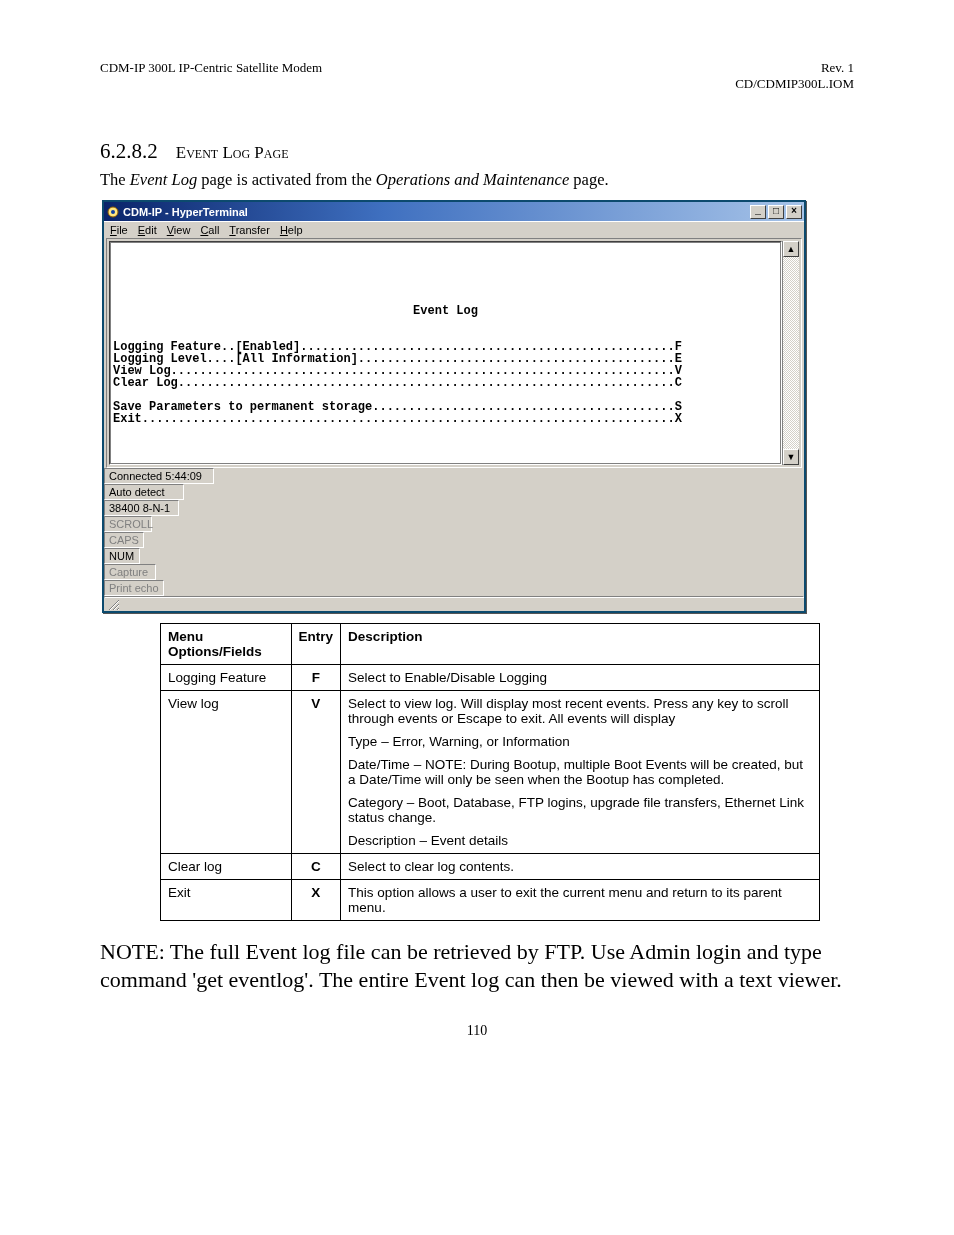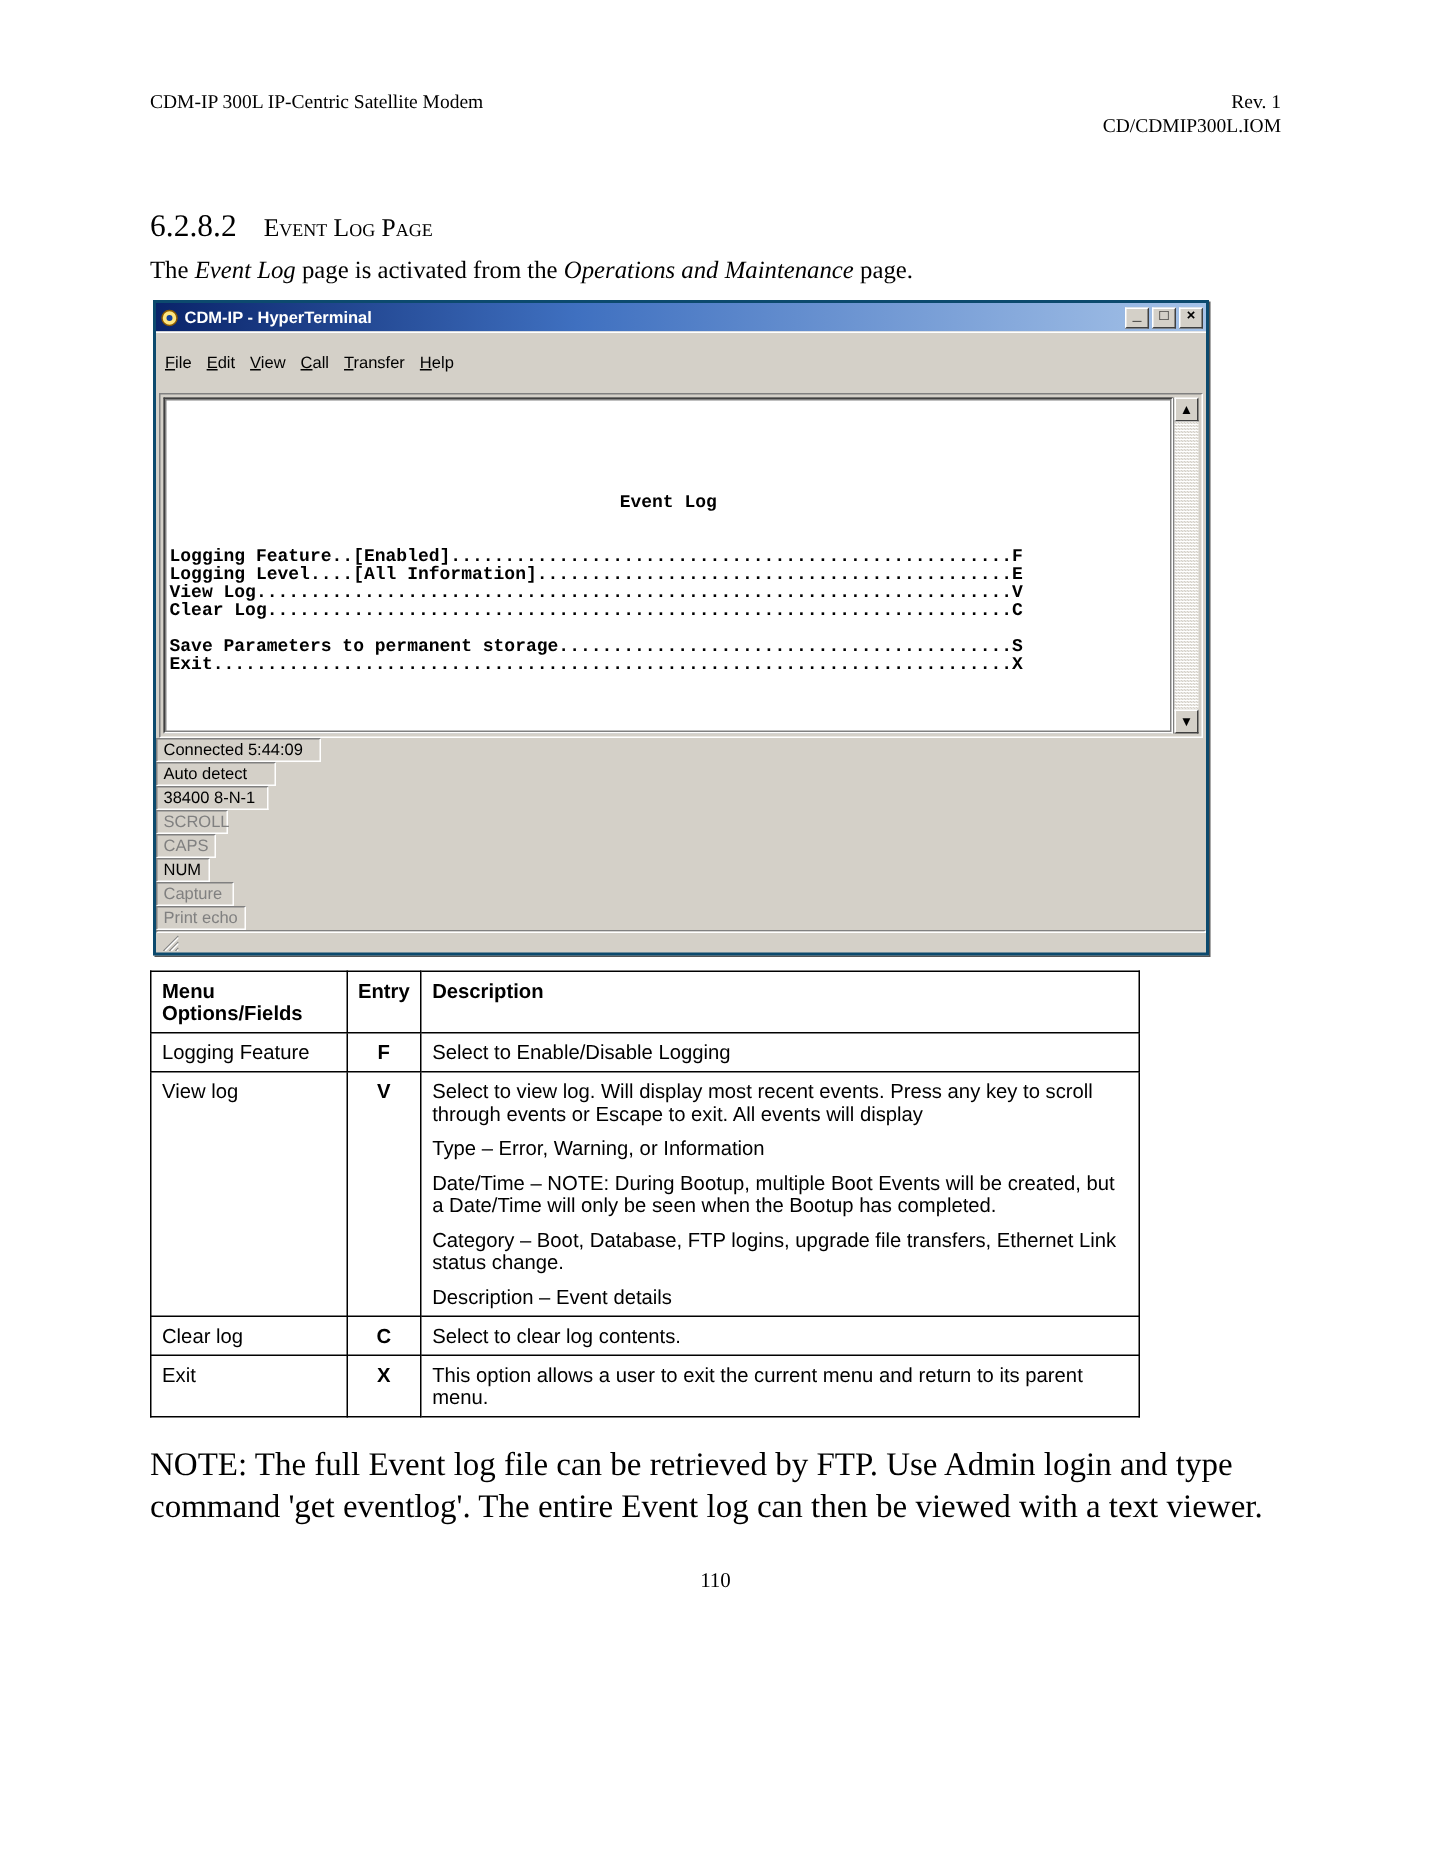--- a/index.html
+++ b/index.html
@@ -84,21 +84,21 @@
     line-height: 10px;
     text-align: center;
     color: #000;
     box-sizing: border-box;
     padding-top: 1px;
     font-weight: bold;
   }
   .ht-menu {
     display: flex;
     gap: 10px;
-    padding: 14px 6px;
+    padding: 2px 6px;
     background: #d4d0c8;
     border-top: 1px solid #fff;
     font-size: 11px;
   }
   .ht-menu span { cursor: default; }
   .ht-menu span u { text-decoration: underline; }
   .ht-body-wrap {
     display: flex;
     background: #d4d0c8;
     border-top: 1px solid #808080;
@@ -181,20 +181,21 @@
   .body-indent {
     margin-left: 60px;
     font-size: 16.5px;
     line-height: 1.25;
   }
   em { font-style: italic; }
   
   table.opts {
     border-collapse: collapse;
     width: 660px;
+    margin-left: 60px;
     font-family: Arial, Helvetica, sans-serif;
     font-size: 13.5px;
   }
   table.opts th, table.opts td {
     border: 1px solid #000;
     padding: 5px 7px;
     vertical-align: top;
     text-align: left;
   }
   table.opts th {

